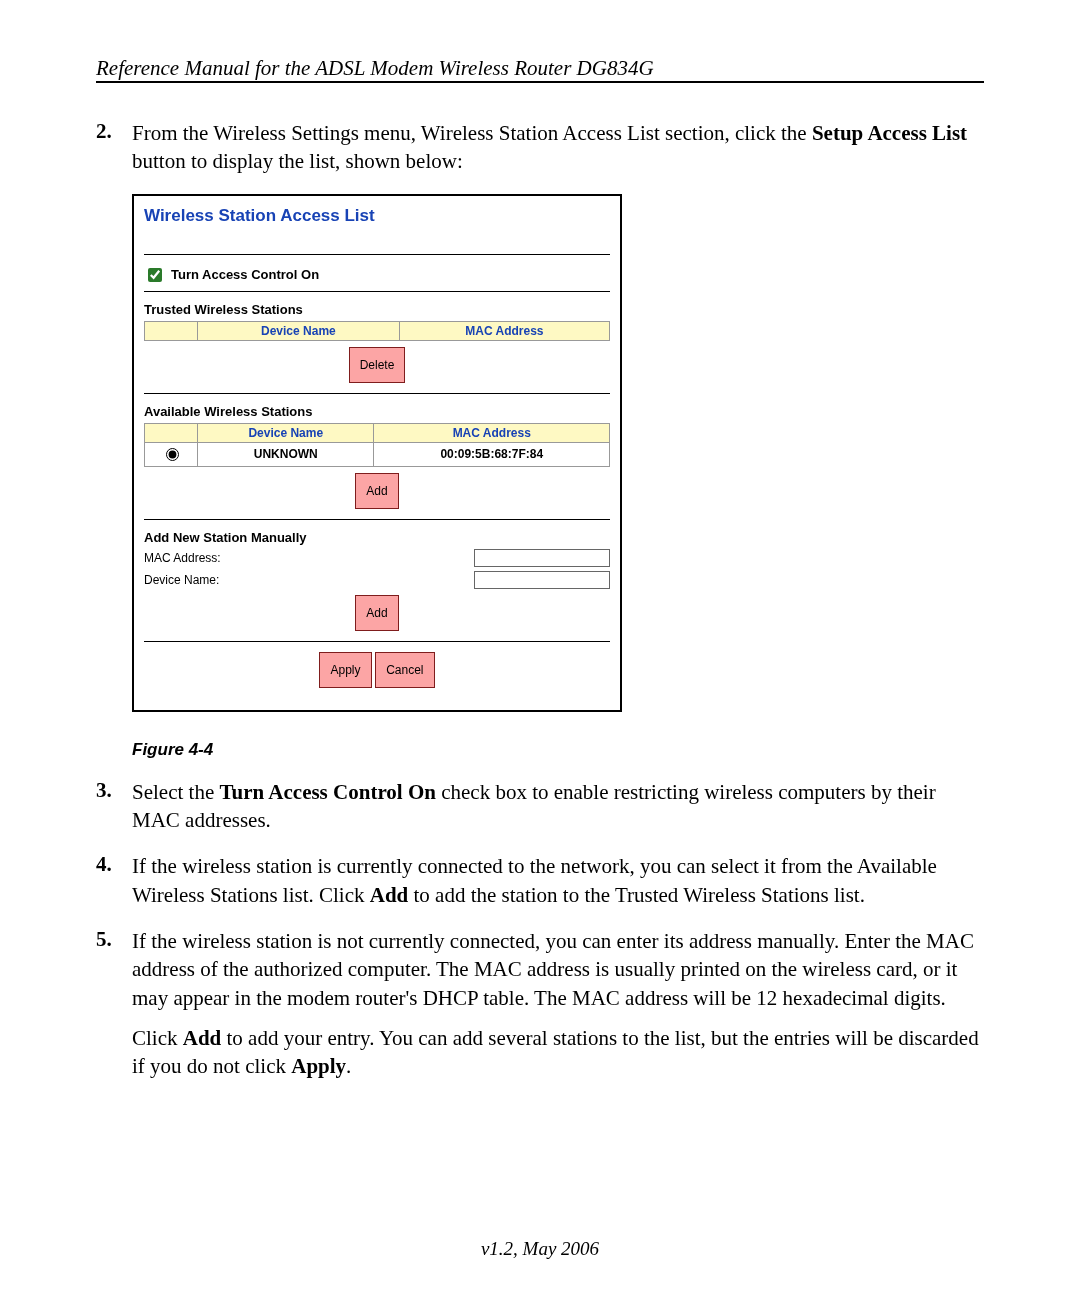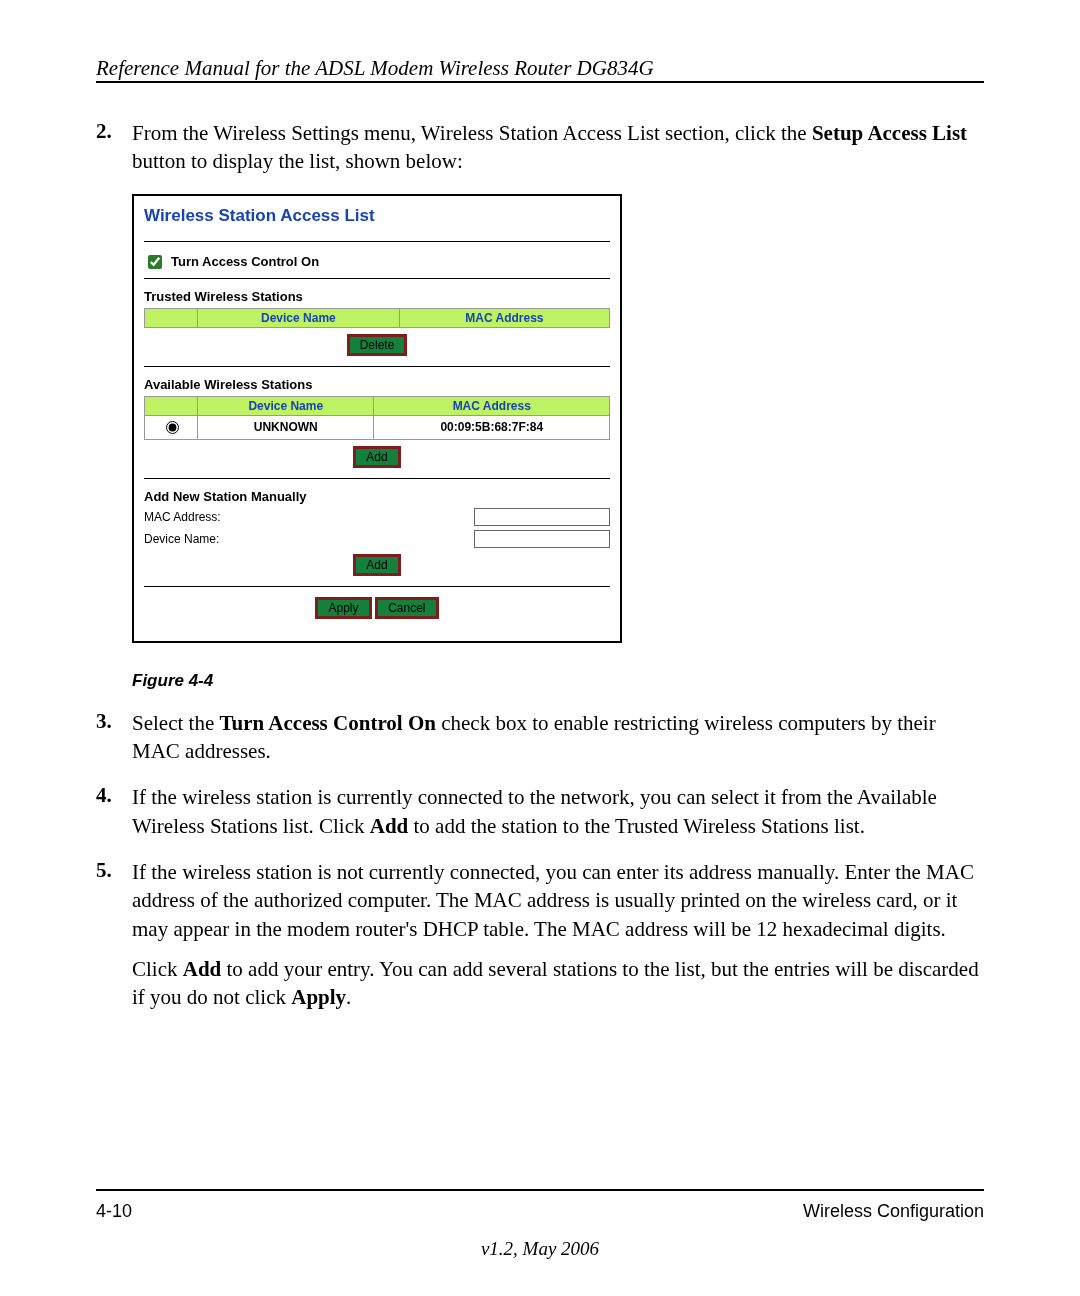--- a/index.html
+++ b/index.html
@@ -59,21 +59,21 @@
     margin: 18px 0 28px 36px;
     border: 2px solid #000;
     background: #fff;
     font-family: Arial, Helvetica, sans-serif;
     font-size: 13px;
     color: #000;
     padding: 10px 10px 12px 10px;
     box-sizing: border-box;
   }
   .router-panel h2 {
-    margin: 0 0 15px 0;
+    margin: 0 0 28px 0;
     font-size: 17px;
     font-weight: bold;
     color: #1843B5;
   }
   .router-panel .rule {
     border: 0;
     border-top: 1px solid #000;
     margin: 6px 0 10px 0;
   }
   .router-panel .section-title {
@@ -88,35 +88,35 @@
   }
   .router-panel table.grid th,
   .router-panel table.grid td {
     border: 1px solid #999;
     padding: 2px 4px;
     text-align: center;
   }
   .router-panel table.grid th {
     color: #1843B5;
     font-weight: bold;
-    background: #bef264;
+    background: #fef9c3;
   }
   .router-panel table.grid td.bold { font-weight: bold; }
   .router-panel .col-radio { width: 44px; }
   .router-panel .btn-row {
     text-align: center;
     margin: 6px 0 10px 0;
   }
   .router-panel button.rbtn {
     font-family: Arial, Helvetica, sans-serif;
     font-size: 12px;
-    background: #15803d;
-    border: 3px solid #7f1d1d;
+    background: #fca5a5;
+    border: 1px solid #7f1d1d;
     color: #000;
-    padding: 1px 10px;
+    padding: 10px 10px;
     cursor: pointer;
   }
   .router-panel .cb-row {
     display: flex;
     align-items: center;
     gap: 6px;
     margin-bottom: 4px;
   }
   .router-panel .cb-row input[type=checkbox] {
     accent-color: #2a7a2a;
@@ -271,20 +271,14 @@
   <div class="step">
     <div class="num"><b>5.</b></div>
     <div class="body">
       <p>If the wireless station is not currently connected, you can enter its address manually. Enter the MAC address of the authorized computer. The MAC address is usually printed on the wireless card, or it may appear in the modem router's DHCP table. The MAC address will be 12 hexadecimal digits.</p>
       <p>
         <span>Click </span><b>Add</b><span> to add your entry. You can add several stations to the list, but the entries will be discarded if you do not click </span><b>Apply</b><span>.</span>
       </p>
     </div>
   </div>
 
-  <div class="footer">
-    <div class="row">
-      <span>4-10</span>
-      <span>Wireless Configuration</span>
-    </div>
-  </div>
   <div class="version">v1.2, May 2006</div>
 </div>
 
 </body></html>

